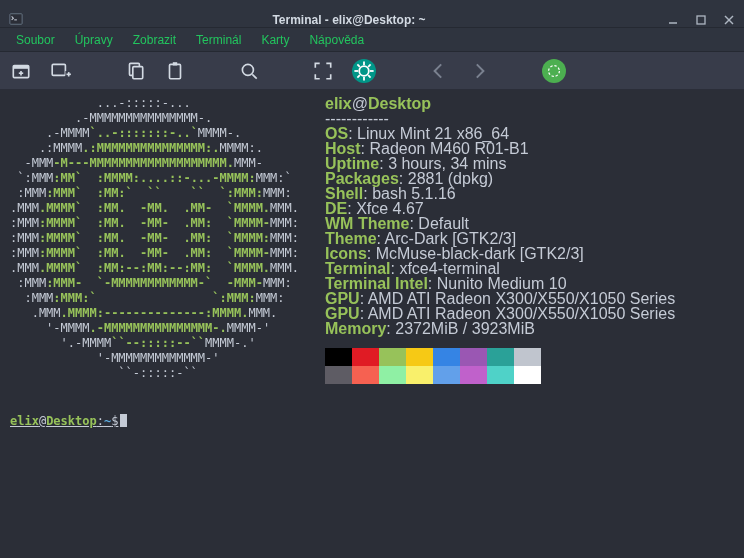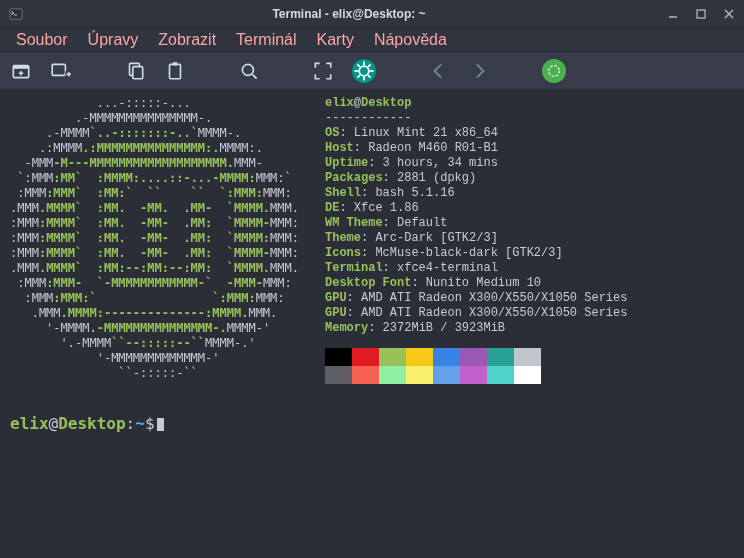--- a/index.html
+++ b/index.html
@@ -8,21 +8,21 @@
     height: 558px;
     background: #383c4a;
     font-family: Arial, sans-serif;
     overflow: hidden;
     position: relative;
   }
   .titlebar {
     background: #2f343f;
     height: 28px;
     display: flex;
-    align-items: center;
+    align-items: flex-end;
     padding: 0 8px;
     border-bottom: 1px solid #252932;
   }
   .titlebar-icon {
     width: 16px; height: 16px;
     display: flex; align-items: center; justify-content: center;
     margin-right: 8px;
   }
   .titlebar-icon svg { width: 14px; height: 14px; }
   .title {
@@ -39,22 +39,22 @@
   .menubar {
     background: #2f343f;
     height: 24px;
     display: flex;
     align-items: center;
     padding: 0 8px;
     gap: 4px;
     border-bottom: 1px solid #252932;
   }
   .menu-item {
-    color: #fca5a5;
-    font-size: 16px;
+    color: #22c55e;
+    font-size: 12px;
     padding: 3px 8px;
     cursor: pointer;
   }
 
   .toolbar {
     background: #383c4a;
     height: 38px;
     display: flex;
     align-items: center;
     padding: 0 10px;
@@ -85,42 +85,43 @@
     font-family: 'Menlo','Consolas','DejaVu Sans Mono',monospace;
     font-size: 12px;
     line-height: 15px;
   }
   .ascii-art {
     white-space: pre;
     color: #c5cbd6;
   }
   .ascii-art .g { color: #97c25a; font-weight: bold;}
   .info {
-    font-family: Liberation Mono, monospace;
-    font-size: 12px;
+    font-family: Liberation Sans, sans-serif;
+    font-size: 16px;
     line-height: 15px;
   }
   .info-title .user { color: #97c25a; font-weight: bold; }
   .info-title .at { color: #c5cbd6; }
   .info-title .host { color: #97c25a; font-weight: bold; }
   .info-sep { color: #c5cbd6; }
   .info-line .label { color: #97c25a; font-weight: bold; }
   .info-line .val { color: #c5cbd6; }
   .palette {
     margin-top: 12px;
     display: flex;
     flex-wrap: wrap;
     width: 216px;
   }
   .swatch { width: 27px; height: 18px; }
   .prompt {
     margin-top: 30px;
     font-family: 'Menlo','Consolas','DejaVu Sans Mono',monospace;
-    font-size: 16px;
+    font-size: 12px;
     color: #c5cbd6;
+    text-decoration: underline;
   }
   .prompt .user { color: #97c25a; font-weight: bold; }
   .prompt .at { color: #c5cbd6; }
   .prompt .host { color: #97c25a; font-weight: bold; }
   .prompt .path { color: #5dade2; font-weight: bold; }
   .cursor-block {
     display: inline-block;
     width: 7px; height: 13px;
     background: #c5cbd6;
     vertical-align: -2px;
@@ -269,26 +270,26 @@
 </div>
     <div class="info">
       <div class="info-title"><span class="user">elix</span><span class="at">@</span><span class="host">Desktop</span></div>
       <div class="info-sep">------------</div>
       <div id="info-lines">
           <div class="info-line"><span class="label">OS</span><span class="val">: Linux Mint 21 x86_64</span></div>
           <div class="info-line"><span class="label">Host</span><span class="val">: Radeon M460 R01-B1</span></div>
           <div class="info-line"><span class="label">Uptime</span><span class="val">: 3 hours, 34 mins</span></div>
           <div class="info-line"><span class="label">Packages</span><span class="val">: 2881 (dpkg)</span></div>
           <div class="info-line"><span class="label">Shell</span><span class="val">: bash 5.1.16</span></div>
-          <div class="info-line"><span class="label">DE</span><span class="val">: Xfce 1.86</span></div>
+          <div class="info-line"><span class="label">DE</span><span class="val">: Xfce 4.67</span></div>
           <div class="info-line"><span class="label">WM Theme</span><span class="val">: Default</span></div>
           <div class="info-line"><span class="label">Theme</span><span class="val">: Arc-Dark [GTK2/3]</span></div>
           <div class="info-line"><span class="label">Icons</span><span class="val">: McMuse-black-dark [GTK2/3]</span></div>
           <div class="info-line"><span class="label">Terminal</span><span class="val">: xfce4-terminal</span></div>
-          <div class="info-line"><span class="label">Desktop Font</span><span class="val">: Nunito Medium 10</span></div>
+          <div class="info-line"><span class="label">Terminal Intel</span><span class="val">: Nunito Medium 10</span></div>
           <div class="info-line"><span class="label">GPU</span><span class="val">: AMD ATI Radeon X300/X550/X1050 Series</span></div>
           <div class="info-line"><span class="label">GPU</span><span class="val">: AMD ATI Radeon X300/X550/X1050 Series</span></div>
           <div class="info-line"><span class="label">Memory</span><span class="val">: 2372MiB / 3923MiB</span></div>
         </div>
       <div class="palette" id="palette">
           <div class="swatch" style="background: rgb(0, 0, 0);"></div>
           <div class="swatch" style="background: rgb(224, 27, 36);"></div>
           <div class="swatch" style="background: rgb(151, 194, 90);"></div>
           <div class="swatch" style="background: rgb(246, 201, 21);"></div>
           <div class="swatch" style="background: rgb(53, 132, 228);"></div>

